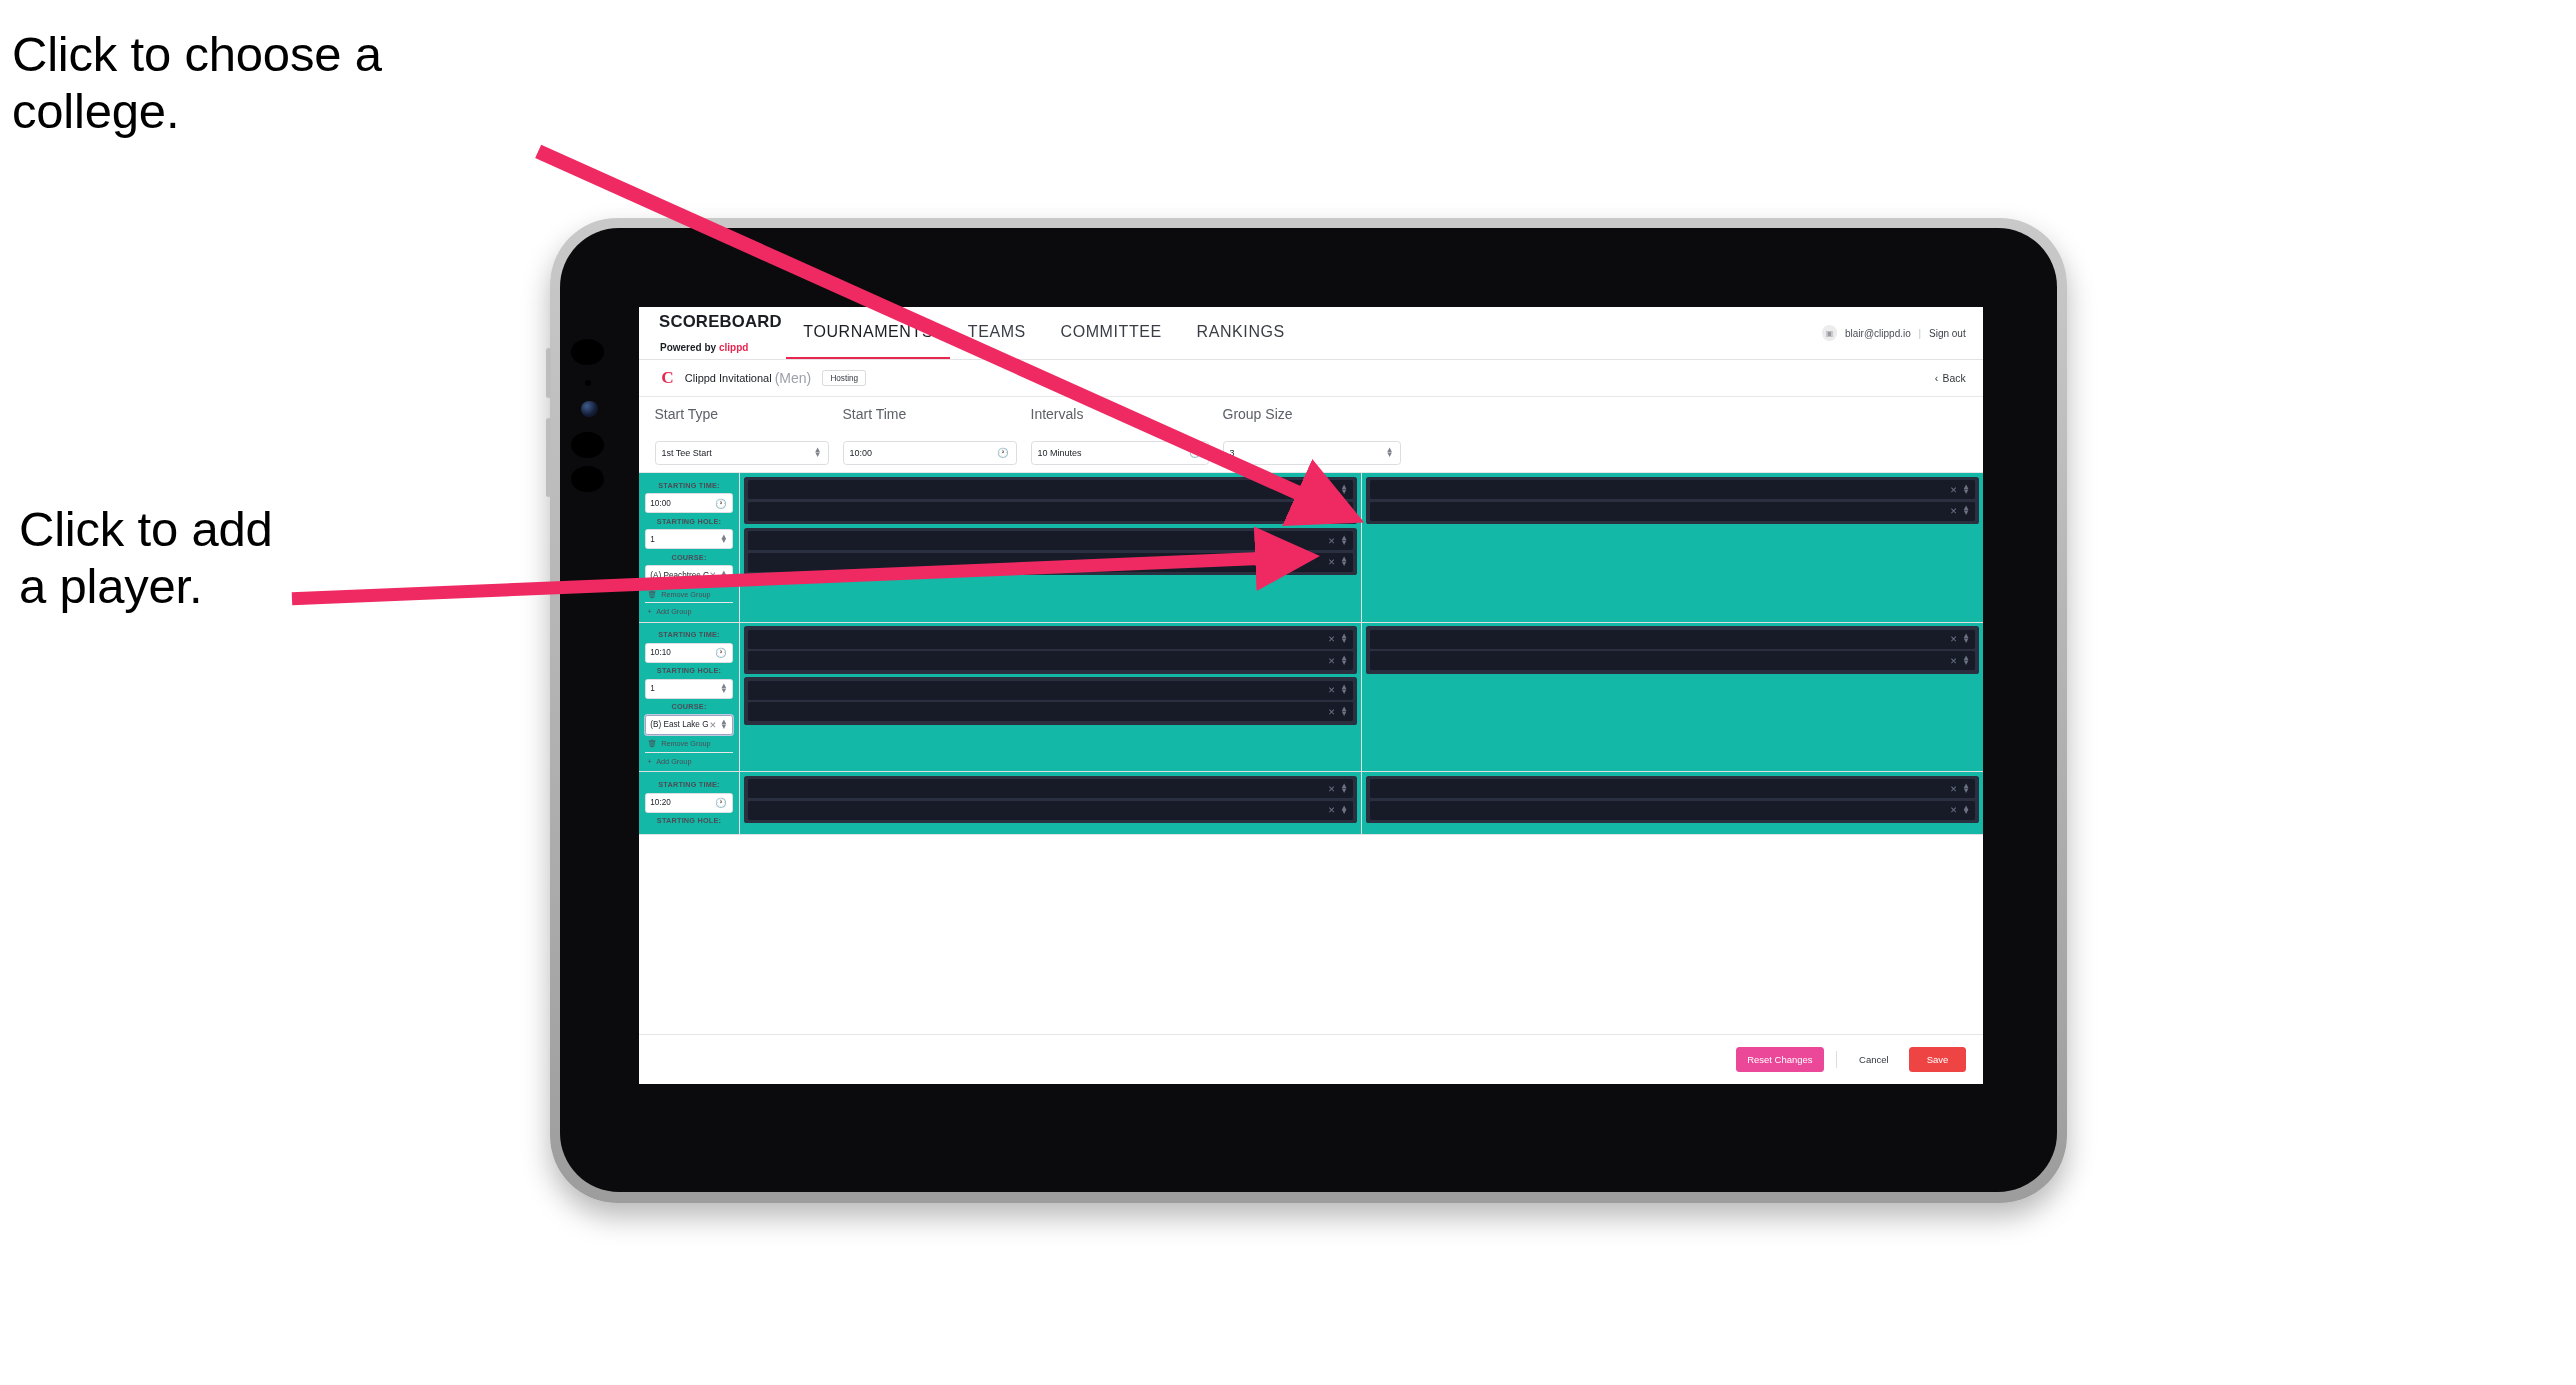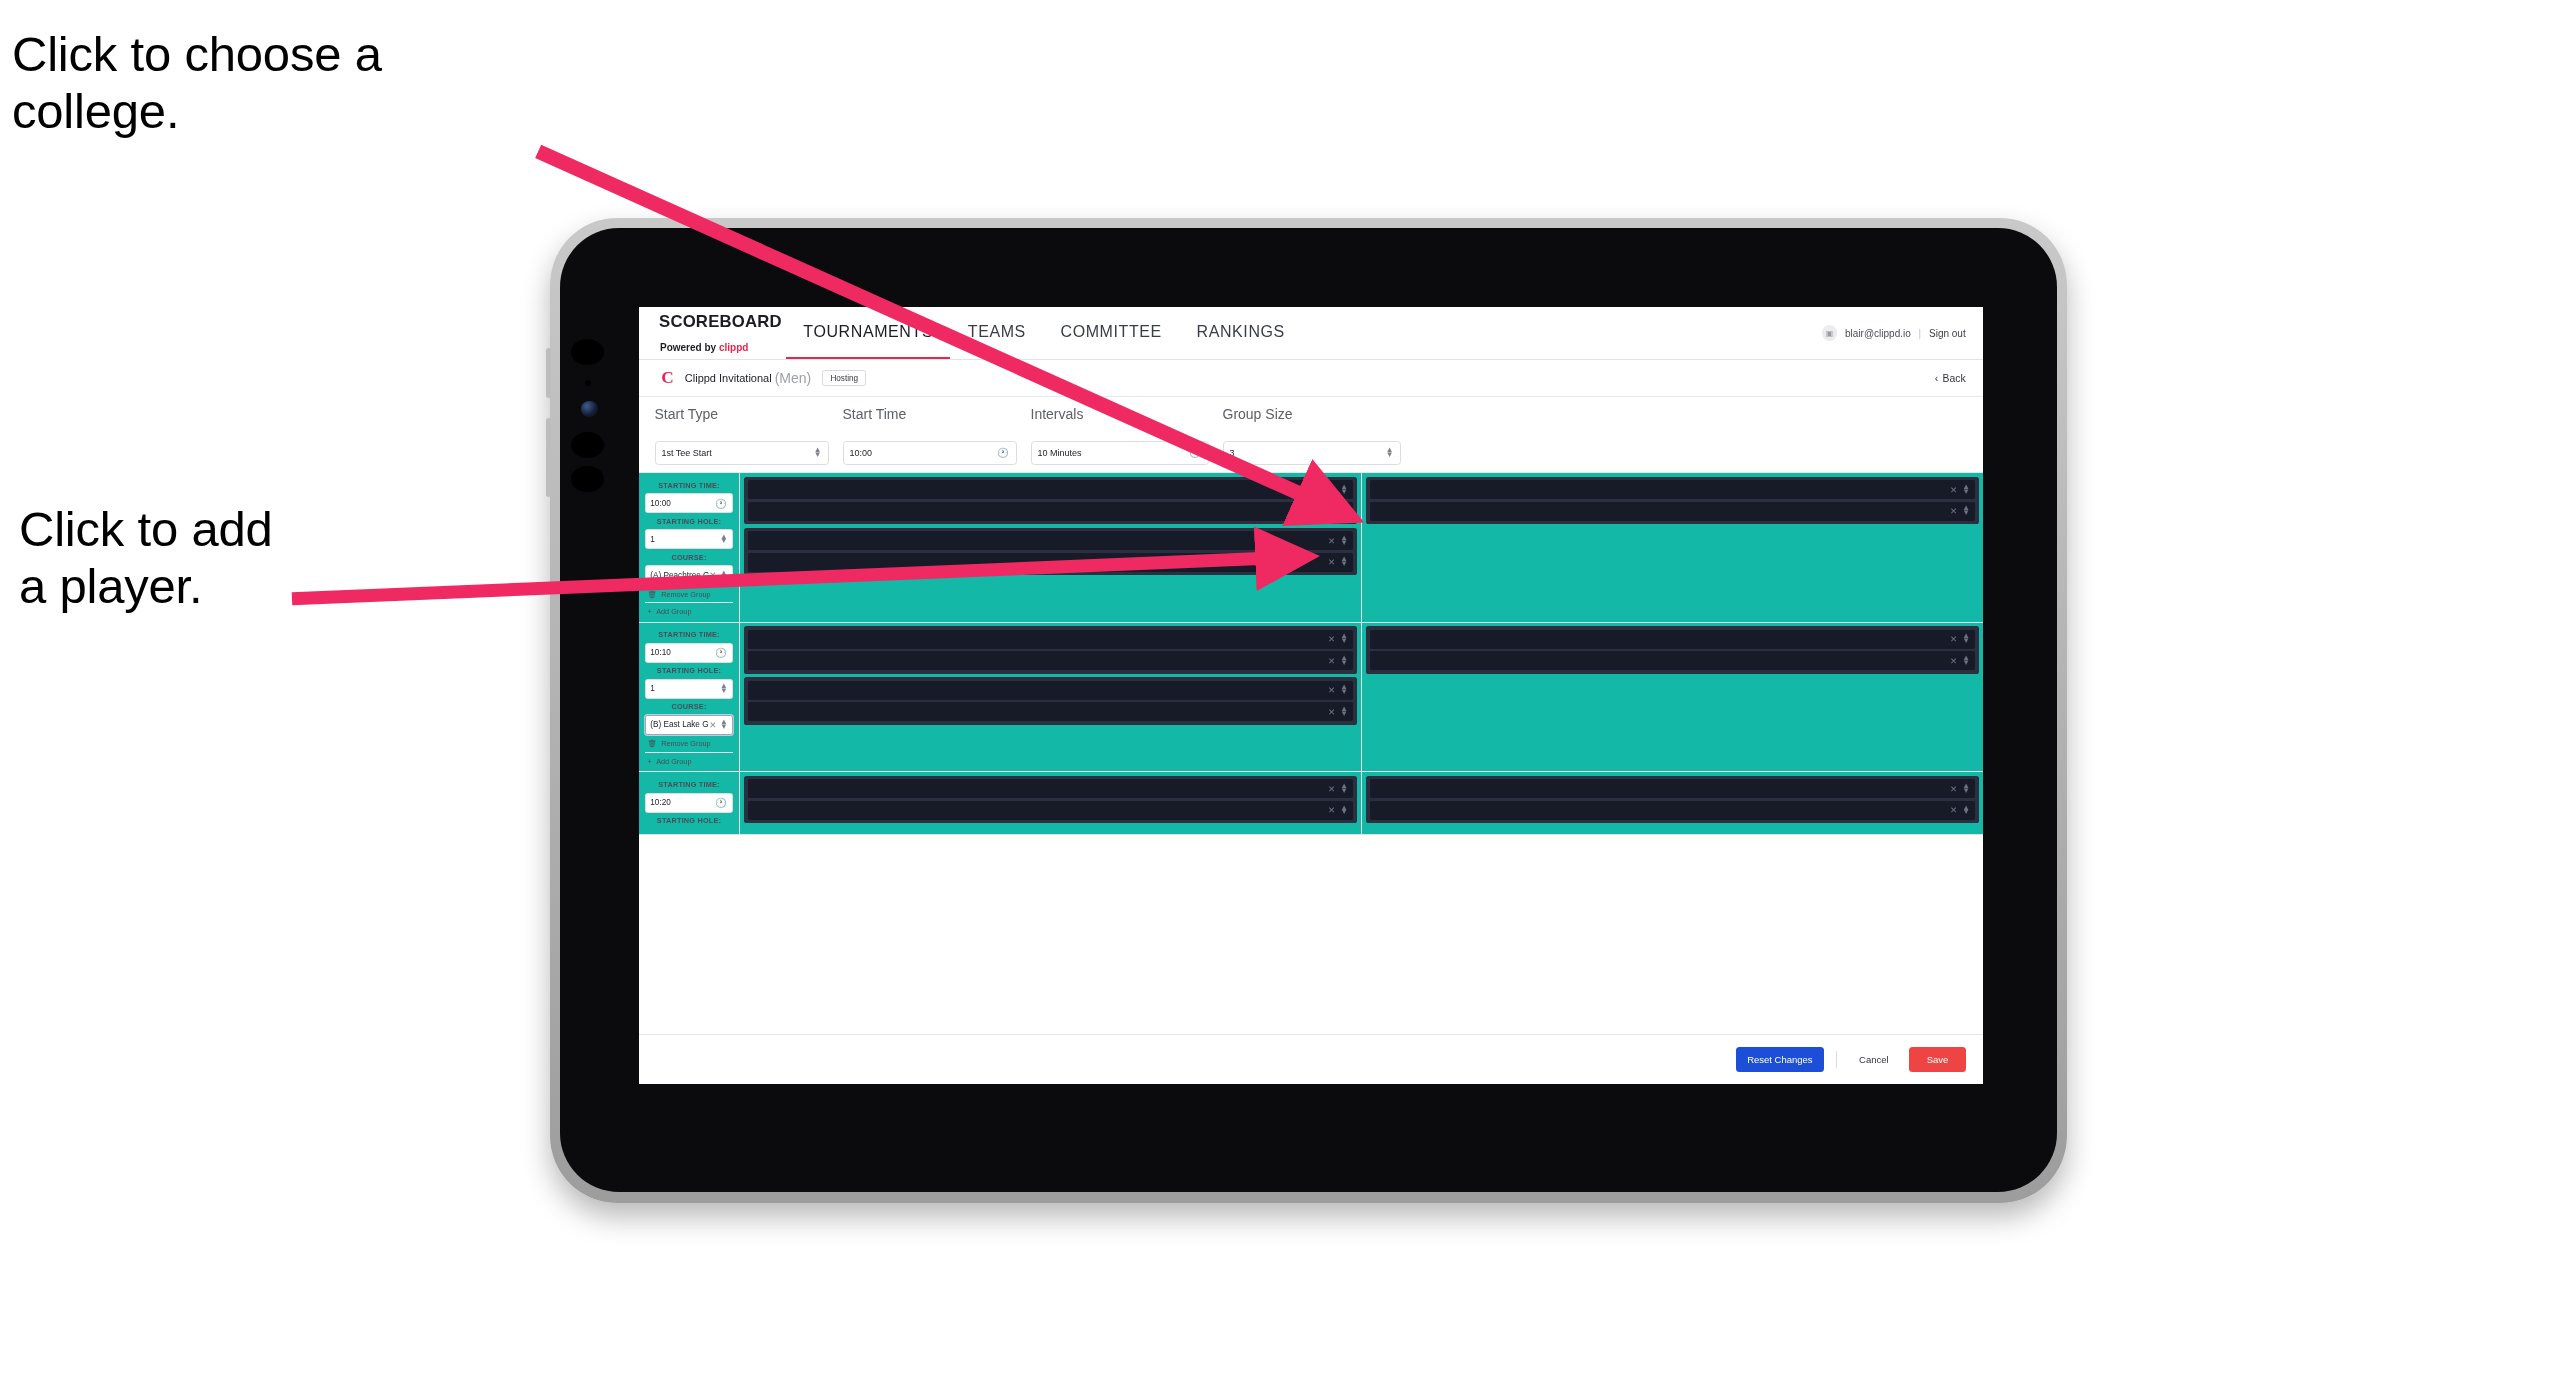--- a/index.html
+++ b/index.html
@@ -123,21 +123,21 @@
   .slot-row .x{color:#6d7384;font-size:8.6px;margin-right:5.2px;cursor:pointer;}
   .slot-row .stepper{color:#6d7384;}
 
   
   #footer{
     position:absolute;left:0;bottom:0;width:1344px;height:50px;background:#fff;
     border-top:0.9px solid #e6e6e9;display:flex;align-items:center;justify-content:flex-end;
     gap:0;padding-right:17.3px;box-sizing:border-box;
   }
   .btn{font-size:9.5px;border-radius:3.5px;cursor:pointer;white-space:nowrap;}
-  #btn-reset{background:#1d4ed8;color:#fff;padding:7px 11.2px;}
+  #btn-reset{background:#ec4899;color:#fff;padding:7px 11.2px;}
   #footer .divider{width:0.9px;height:17.3px;background:#dcdde1;margin:0 12px;}
   #btn-cancel{background:transparent;color:#32353c;padding:7px 10.4px;}
   #btn-save{background:#ef4444;color:#fff;padding:7px 17.3px;margin-left:10.4px;}
 </style>
 </head>
 <body>
 
 <div class="anno" id="anno-1">Click to choose a
 college.</div>
 <div class="anno" id="anno-2">Click to add

